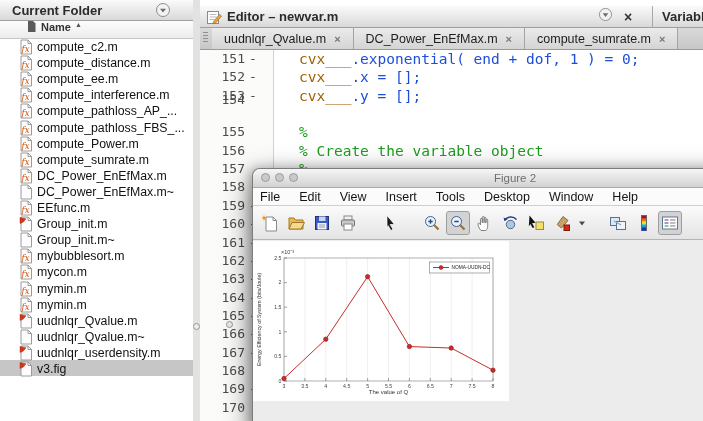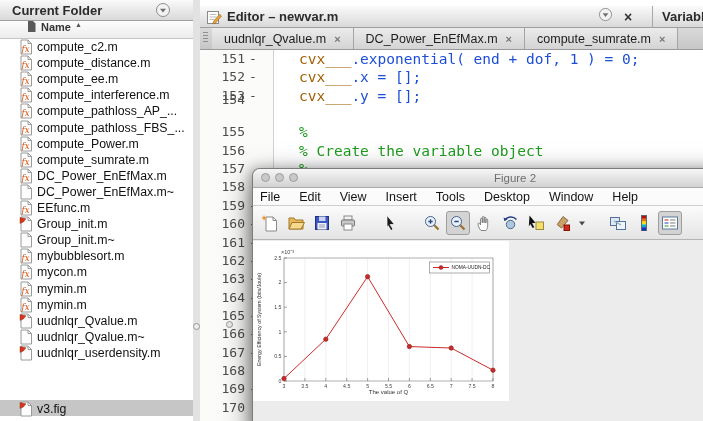--- a/index.html
+++ b/index.html
@@ -9,21 +9,21 @@
   
   #folder-panel{position:absolute;left:0;top:0;width:193px;height:421px;background:#ffffff;border-right:1px solid #ababab;z-index:1;}
   .panel-titlebar{height:20px;background:linear-gradient(#fafafa,#d9d9d9);border-bottom:1px solid #9f9f9f;display:flex;align-items:center;position:relative;}
   .panel-title{font-size:13px;font-weight:bold;color:#2b2b2b;padding-left:12px;white-space:nowrap;}
   .circ-btn{position:absolute;right:22px;top:2px;width:16px;height:16px;}
   #col-header{height:17px;background:linear-gradient(#fdfdfd,#ececec);border-bottom:1px solid #c6c6c6;display:flex;padding-left:27px;}
   #col-header .col-label{font-size:11px;font-weight:bold;color:#333;margin-left:5px;}
   #col-header .sort-glyph{font-size:7px;color:#555;margin-left:4px;}
   #file-list{position:absolute;left:0;top:38px;width:100%;}
   .file-row{height:16.1px;display:flex;align-items:flex-end;padding-left:19px;white-space:nowrap;}
-  .file-row.selected{background:#c6c6c6;margin-top:40px;}
+  .file-row.selected{background:#c6c6c6;}
   .ficon{width:14px;height:15px;margin-right:4px;flex:0 0 14px;}
   .ficon svg{display:block;}
   .fname{font-size:12.3px;color:#111;}
 
   
   #splitter{position:absolute;left:193px;top:0;width:7px;height:421px;background:#e2e2e2;border-right:1px solid #b5b5b5;z-index:1;}
   .knob{position:absolute;width:7px;height:7px;border-radius:50%;background:#ececec;border:1px solid #979797;box-sizing:border-box;}
 
   
   #editor-panel{position:absolute;left:200px;top:0;width:503px;height:421px;background:#fff;z-index:1;}

